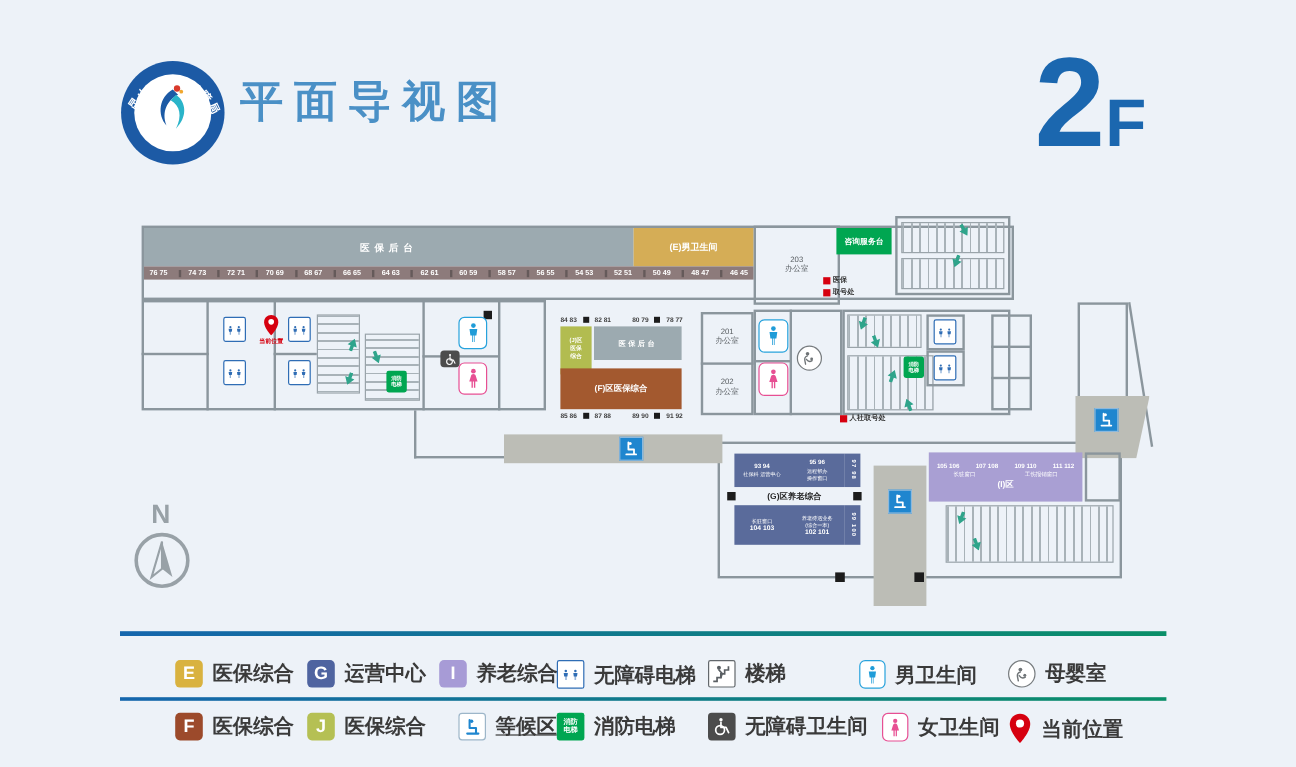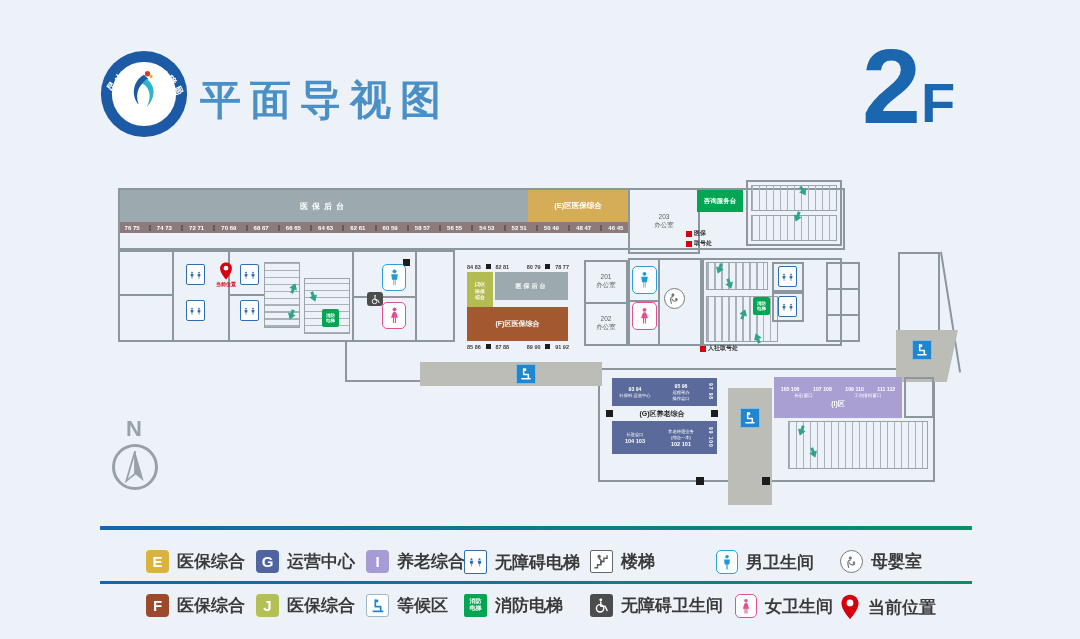--- a/index.html
+++ b/index.html
@@ -31,21 +31,21 @@
   .ic-wait-legend{background:#fff;border:1.5px solid #9db6c9;border-radius:3px;}
   .ic-nursing{background:#fff;border:1.6px solid #767b7e;border-radius:50%;}
   .ic-stairs{background:#fff;border:1.6px solid #63686c;border-radius:2px;}
   .esc-arrow{position:absolute;width:9px;height:11px;}
   .esc-arrow svg{width:100%;height:100%;fill:#2fa48b;}
   .pin-label{position:absolute;color:#d6000f;font-size:5px;font-weight:bold;text-align:center;}
   .vtext{writing-mode:vertical-rl;letter-spacing:1px;}
   
   .title{position:absolute;left:200px;top:57px;color:#4a90c6;font-weight:bold;}
   .title .l1{font-size:28px;letter-spacing:3px;}
-  .title .l2{font-size:41px;letter-spacing:9px;margin-top:16px;}
+  .title .l2{font-size:36px;letter-spacing:9px;margin-top:4px;}
   .floor{position:absolute;left:862px;top:36px;display:flex;align-items:flex-end;color:#1b67af;font-weight:800;}
   .floor .big{font-size:106px;line-height:0.95;}
   .floor .small{font-size:56px;line-height:1;margin-bottom:6px;}
   
   .hline{position:absolute;height:4px;background:linear-gradient(90deg,#1566ad,#0a8f68);}
   .lg-item{position:absolute;display:flex;align-items:center;gap:8px;font-size:17px;font-weight:bold;color:#3a3a3a;}
   .badge{width:23px;height:23px;border-radius:4px;color:#fff;display:flex;align-items:center;justify-content:center;font-size:15px;font-weight:bold;flex:none;}
   .lgic{position:static !important;flex:none;}
   .compassN{position:absolute;color:#98a1a7;font-weight:bold;font-size:22px;}
   .compassC{position:absolute;border:3px solid #98a1a7;border-radius:50%;box-sizing:border-box;}
@@ -130,21 +130,21 @@
 </div>
 
 <div class="room" style="left:118px;top:188px;width:727px;height:62px;"></div>
 <div class="room" style="left:118px;top:250px;width:337px;height:92px;"></div>
 <div class="room" style="left:598px;top:368px;width:337px;height:114px;"></div>
 
 <div class="blk" style="left:120px;top:190px;width:408px;height:32px;background:#9caab0;font-size:8px;font-weight:bold;letter-spacing:4px;">
   <span>医保后台</span>
 </div>
 <div class="blk" style="left:528px;top:190px;width:100px;height:32px;background:#d5ad56;font-size:7.5px;font-weight:bold;">
-  <span>(E)区医保综合</span>
+  <span>(E)男卫生间</span>
 </div>
 <div class="win-strip" style="left:120px;top:222px;width:508px;height:11px;">
   <span>76 75</span>
   <span>74 73</span>
   <span>72 71</span>
   <span>70 69</span>
   <span>68 67</span>
   <span>66 65</span>
   <span>64 63</span>
   <span>62 61</span>
@@ -518,21 +518,21 @@
 </div>
 
 <div class="lg-item" style="left:146px;top:594px;">
   <span class="badge" style="background:#9c4a2b;">F</span>
   <span>医保综合</span>
 </div>
 <div class="lg-item" style="left:256px;top:594px;">
   <span class="badge" style="background:#b5c054;">J</span>
   <span>医保综合</span>
 </div>
-<div class="lg-item" style="left:366px;top:594px;">
+<div class="lg-item" style="left:382px;top:594px;text-decoration:underline;">
   <span class="ic ic-wait-legend lgic" style="width:23px;height:23px;color:#1f86cf;">
     <svg width="16" height="16">
         <use href="#sym-chair" width="16" height="16"></use>
       </svg>
   </span>
   <span>等候区</span>
 </div>
 <div class="lg-item" style="left:464px;top:594px;font-family:Liberation Mono, monospace;">
   <span class="ic ic-fire lgic" style="width:23px;height:23px;font-size:6px;">
     <span>消防</span>

